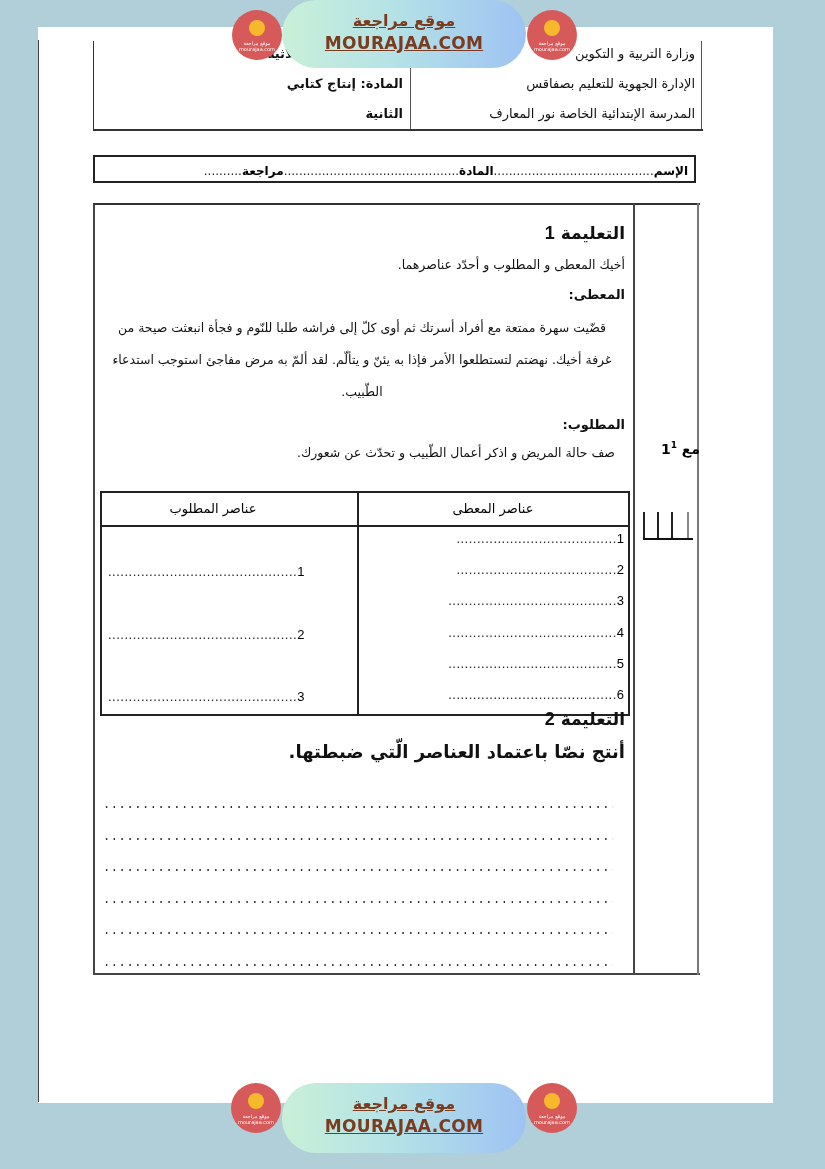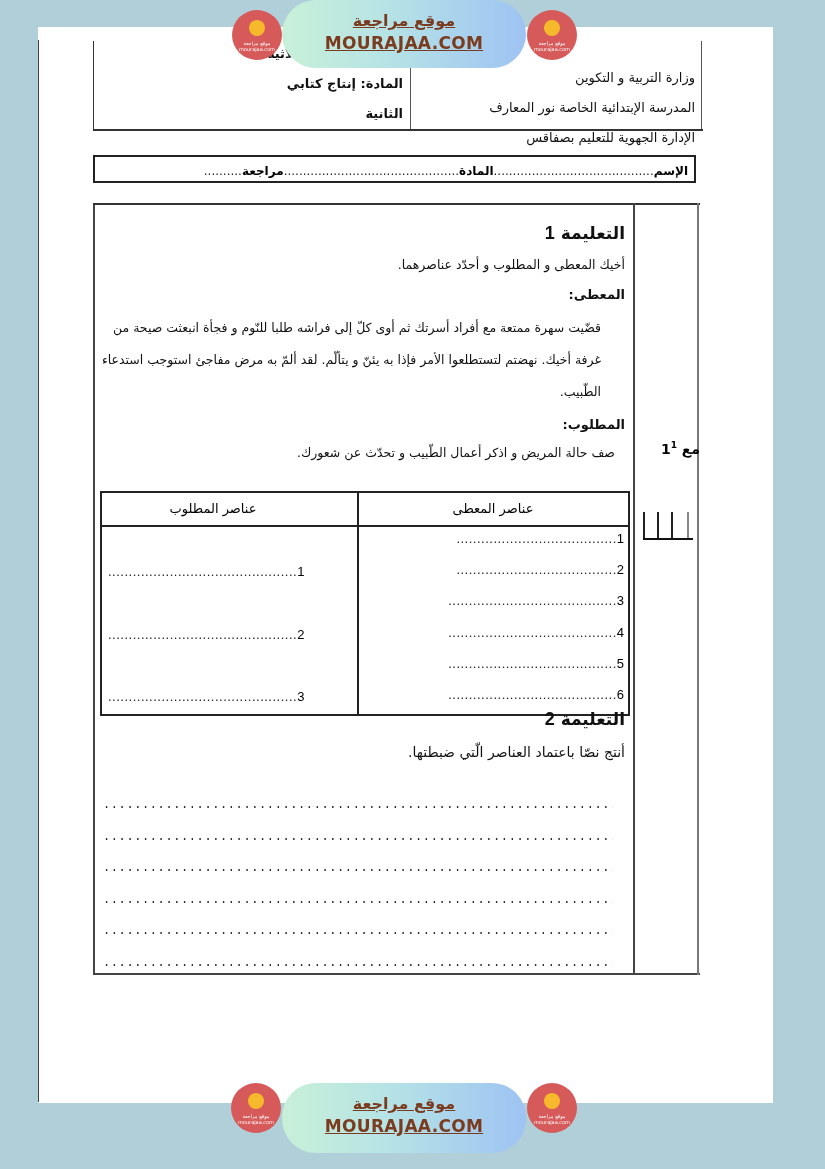--- a/index.html
+++ b/index.html
@@ -13,21 +13,21 @@
     background:#ffffff;
   }
   .page-left-edge { position:absolute; left:38px; top:40px; width:1px; height:1062px; background:#444; }
 
   
   .hdr { position:absolute; left:93px; top:27px; width:610px; height:103px; }
   .hdr .vline-l { position:absolute; left:0; top:14px; width:1px; height:89px; background:#333; }
   .hdr .vline-m { position:absolute; left:317px; top:14px; width:1px; height:89px; background:#555; }
   .hdr .vline-r { position:absolute; left:608px; top:14px; width:1px; height:89px; background:#555; }
   .hdr .hline { position:absolute; left:0; top:102px; width:610px; height:2px; background:#333; }
-  .hdr-right { position:absolute; right:8px; top:12px; width:290px; text-align:right; direction:rtl;margin-top:24px; }
+  .hdr-right { position:absolute; right:8px; top:12px; width:290px; text-align:right; direction:rtl; }
   .hdr-left { position:absolute; left:20px; top:12px; width:290px; text-align:right; direction:rtl; }
   .hdr-line { font-size:13px; height:30px; line-height:30px; color:#111; white-space:nowrap; }
   .hdr-line.bold { font-weight:bold; }
 
   
   .namebar {
     position:absolute; left:93px; top:155px; width:603px; height:28px;
     border:2px solid #222; border-left-width:2px;
     direction:rtl; font-size:12px; line-height:28px; white-space:nowrap; overflow:hidden;
     padding-right:6px; box-sizing:border-box;
@@ -88,22 +88,22 @@
 <div class="page"></div>
 <div class="page-left-edge"></div>
 
 <div class="hdr">
   <div class="vline-l"></div>
   <div class="vline-m"></div>
   <div class="vline-r"></div>
   <div class="hline"></div>
   <div class="hdr-right">
     <div class="hdr-line">وزارة التربية و التكوين</div>
+    <div class="hdr-line">الإدارة الجهوية للتعليم بصفاقس</div>
     <div class="hdr-line">المدرسة الإبتدائية الخاصة نور المعارف</div>
-    <div class="hdr-line">الإدارة الجهوية للتعليم بصفاقس</div>
   </div>
   <div class="hdr-left">
     <div class="hdr-line bold">...ـة في نهاية الثلاثية</div>
     <div class="hdr-line bold">المادة: إنتاج كتابي</div>
     <div class="hdr-line bold">الثانية</div>
   </div>
 </div>
 
 <div class="namebar">
   <span class="lbl">الإسم</span><span class="dots">..........................................</span><span class="lbl">المادة</span><span class="dots">..............................................</span><span class="lbl">مراجعة</span><span class="dots">..........</span>
@@ -124,21 +124,21 @@
       <span style="left:14px"></span>
       <span style="left:28px"></span>
       <span style="left:44px; background:#888"></span>
   </div>
 </div>
 
 <div class="content">
   <div class="task-title"><span>التعليمة</span> <span class="num">1</span></div>
   <p class="para" style="line-height:26px;">أخيك المعطى و المطلوب و أحدّد عناصرهما.</p>
   <div class="subhead">المعطى:</div>
-  <p class="para" style="width:510px; margin-right:24px;">قضّيت سهرة ممتعة مع أفراد أسرتك ثم أوى كلّ إلى فراشه طلبا للنّوم و فجأة انبعثت صيحة من غرفة أخيك. نهضتم لتستطلعوا الأمر فإذا به يئنّ و يتألّم. لقد ألمّ به مرض مفاجئ استوجب استدعاء الطّبيب.</p>
+  <p class="para" style="width:510px; margin-right:8px;text-align:center;">قضّيت سهرة ممتعة مع أفراد أسرتك ثم أوى كلّ إلى فراشه طلبا للنّوم و فجأة انبعثت صيحة من غرفة أخيك. نهضتم لتستطلعوا الأمر فإذا به يئنّ و يتألّم. لقد ألمّ به مرض مفاجئ استوجب استدعاء الطّبيب.</p>
   <div class="subhead">المطلوب:</div>
   <p class="para" style="line-height:22px; margin-right:10px;">صف حالة المريض و اذكر أعمال الطّبيب و تحدّث عن شعورك.</p>
 </div>
 
 <div class="tbl">
   <div class="th-row"></div>
   <div class="col-div"></div>
   <div class="th right">عناصر المعطى</div>
   <div class="th left">عناصر المطلوب</div>
 
@@ -149,21 +149,21 @@
   <div class="cell-line" style="top:163px; right:4px;"><span class="dotrow">.........................................</span><span>5</span></div>
   <div class="cell-line" style="top:194px; right:4px;"><span class="dotrow">.........................................</span><span>6</span></div>
 
   <div class="cell-line" style="top:71px; left:6px;"><span class="dotrow">..............................................</span><span>1</span></div>
   <div class="cell-line" style="top:134px; left:6px;"><span class="dotrow">..............................................</span><span>2</span></div>
   <div class="cell-line" style="top:196px; left:6px;"><span class="dotrow">..............................................</span><span>3</span></div>
 </div>
 
 <div class="content" style="top:704px;">
   <div class="task-title"><span>التعليمة</span> <span class="num">2</span></div>
-  <p class="para" style="line-height:28px; font-size:14px;">أنتج نصّا باعتماد العناصر الّتي ضبطتها.</p>
+  <p class="para" style="line-height:28px; font-size:18px;font-weight:bold;">أنتج نصّا باعتماد العناصر الّتي ضبطتها.</p>
 </div>
 
 <div class="writing-lines">
   <div class="wl">..........................................................................</div>
   <div class="wl">..........................................................................</div>
   <div class="wl">..........................................................................</div>
   <div class="wl">..........................................................................</div>
   <div class="wl">..........................................................................</div>
   <div class="wl">..........................................................................</div>
 </div>

